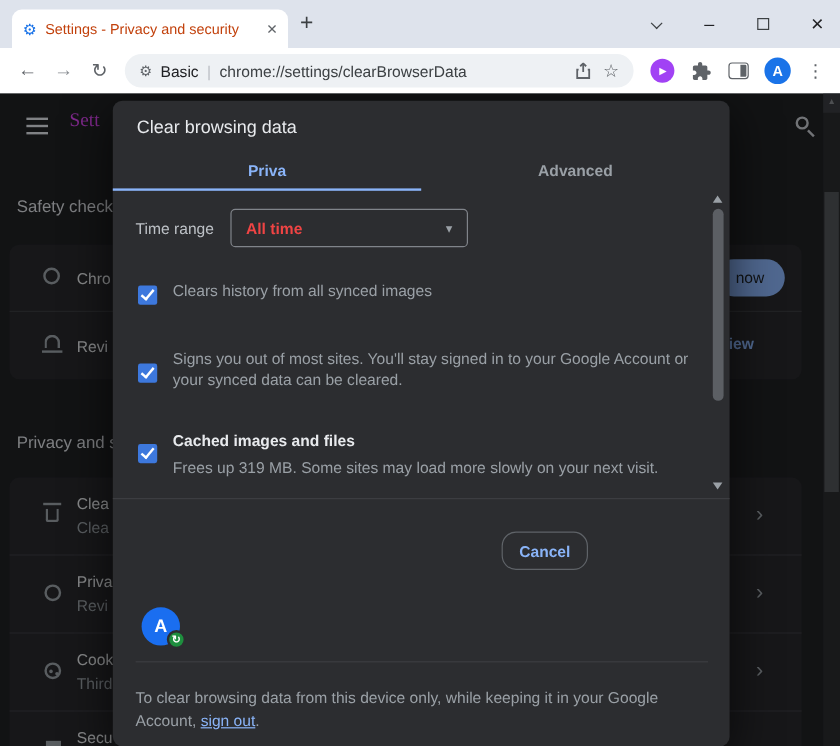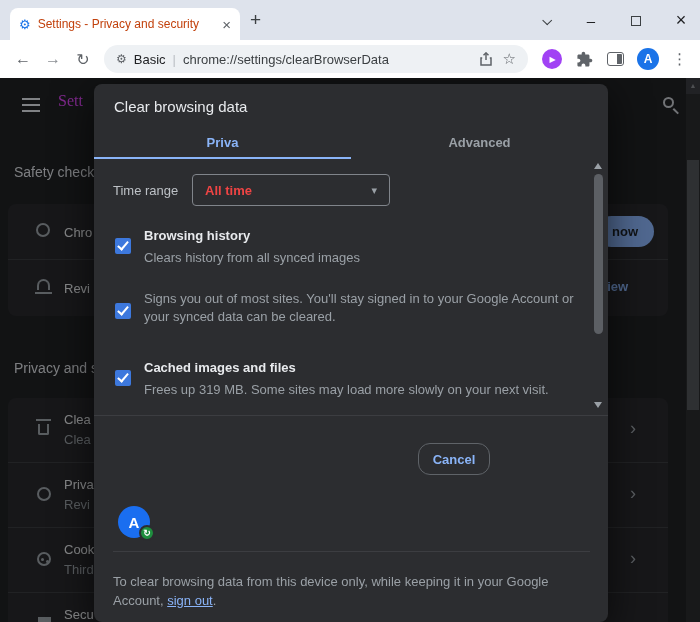--- a/index.html
+++ b/index.html
@@ -63,21 +63,21 @@
   .card.privacy { top:320px; height:224px; border-radius:8px 8px 0 0; }
   .srow { position:relative; height:55px; }
   .card-div { height:1px; background:#3a3b3f; }
   .srow-label { position:absolute; left:56px; top:21px; font-size:13px; color:#e8eaed; }
   .ico-circle { position:absolute; left:28px; top:19px; width:14px; height:14px;
                 border:2px solid #9aa0a6; border-radius:50%; }
   .ico-bell { position:absolute; left:29px; top:19px; width:13px; height:11px;
               border:2px solid #9aa0a6; border-radius:8px 8px 0 0; border-bottom:none; }
   .ico-bell::after { content:""; position:absolute; left:-4px; top:11px; width:17px; height:2px; background:#9aa0a6; }
   .btn-now { position:absolute; left:588px; top:12px; width:58px; height:31px; background:#8ab4f8;
-             border-radius:16px; color:#1d2125; font-size:13px; font-weight:bold;
+             border-radius:16px; color:#1d2125; font-size:13px; font-weight:normal;
              display:flex; align-items:center; justify-content:center; }
   .btn-view { position:absolute; left:592px; top:19px; color:#8ab4f8; font-size:13px; font-weight:bold; }
   .prow { position:relative; height:64px; }
   .p-title { position:absolute; left:56px; top:14px; font-size:13px; color:#e8eaed; }
   .p-sub { position:absolute; left:56px; top:34px; font-size:13px; color:#9aa0a6; }
   .p-chev { position:absolute; left:622px; top:20px; color:#9aa0a6; font-size:18px; }
   .ico-trash { position:absolute; left:30px; top:26px; width:11px; height:11px;
                border:2px solid #9aa0a6; border-top:none; border-radius:0 0 2px 2px; }
   .ico-trash::before { content:""; position:absolute; left:-4px; top:-5px; width:15px; height:2px; background:#9aa0a6; }
   .ico-cycle { position:absolute; left:29px; top:24px; width:14px; height:14px;
@@ -261,21 +261,20 @@
 
       <div class="time-label">Time range</div>
       <div class="select">
         <span class="select-value">All time</span>
         <span class="select-caret">▾</span>
       </div>
 
       <div class="chk-row r1">
         <span class="checkbox"></span>
         <div class="chk-text">
-          <div class="chk-title">Browsing history</div>
           <div class="chk-desc">Clears history from all synced images</div>
         </div>
       </div>
       <div class="chk-row r2">
         <span class="checkbox"></span>
         <div class="chk-text">
           <div class="chk-desc">Signs you out of most sites. You'll stay signed in to your Google Account or your synced data can be cleared.</div>
         </div>
       </div>
       <div class="chk-row r3">

